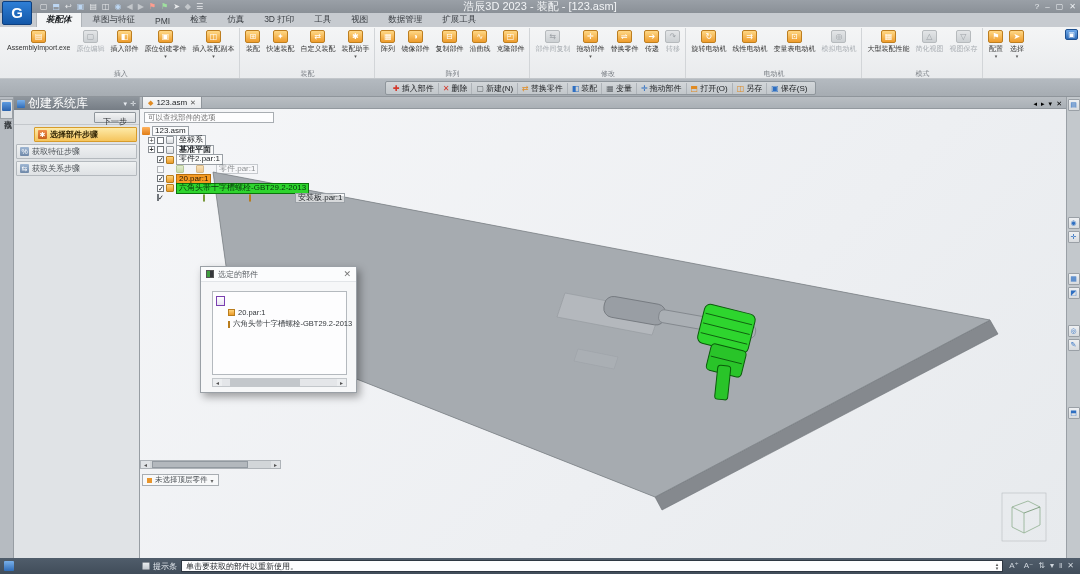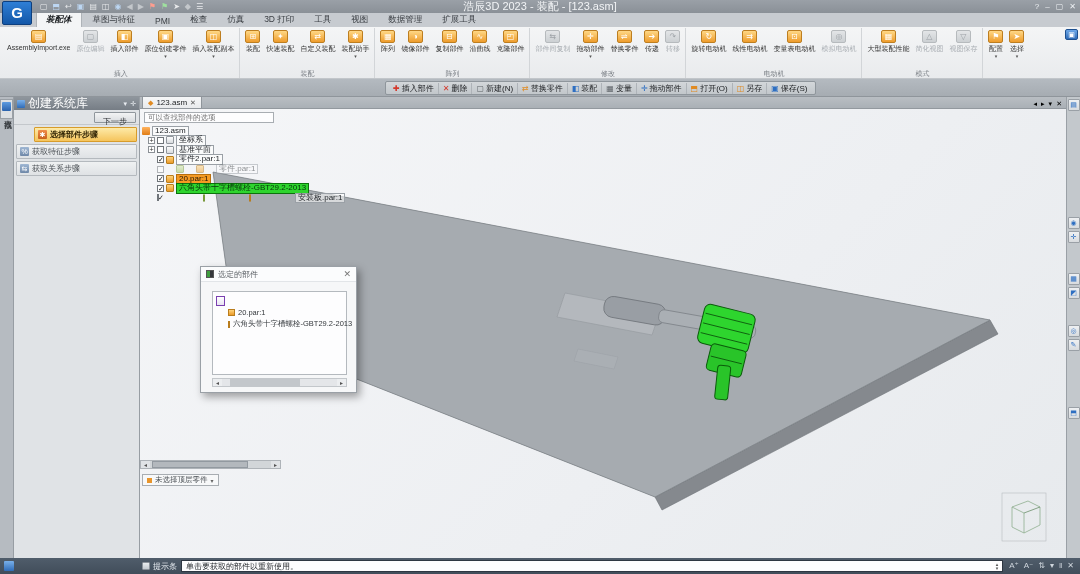--- a/index.html
+++ b/index.html
@@ -473,21 +473,21 @@
         <div class="trow">
           <span class="ti ti-root"></span>
           <span class="tlabel">123.asm</span>
         </div>
         <div class="trow" style="padding-left:6px;">
           <span class="exp">+</span>
           <span class="cb"></span>
           <span class="ti ti-doc"></span>
           <span class="tlabel">坐标系</span>
         </div>
-        <div class="trow" style="padding-left:6px;">
+        <div class="trow" style="padding-left:6px;font-weight:bold;">
           <span class="exp">+</span>
           <span class="cb"></span>
           <span class="ti ti-doc"></span>
           <span class="tlabel">基准平面</span>
         </div>
         <div class="trow" style="padding-left:15px;">
           <span class="cb on"></span>
           <span class="ti ti-part"></span>
           <span class="tlabel">零件2.par:1</span>
         </div>

